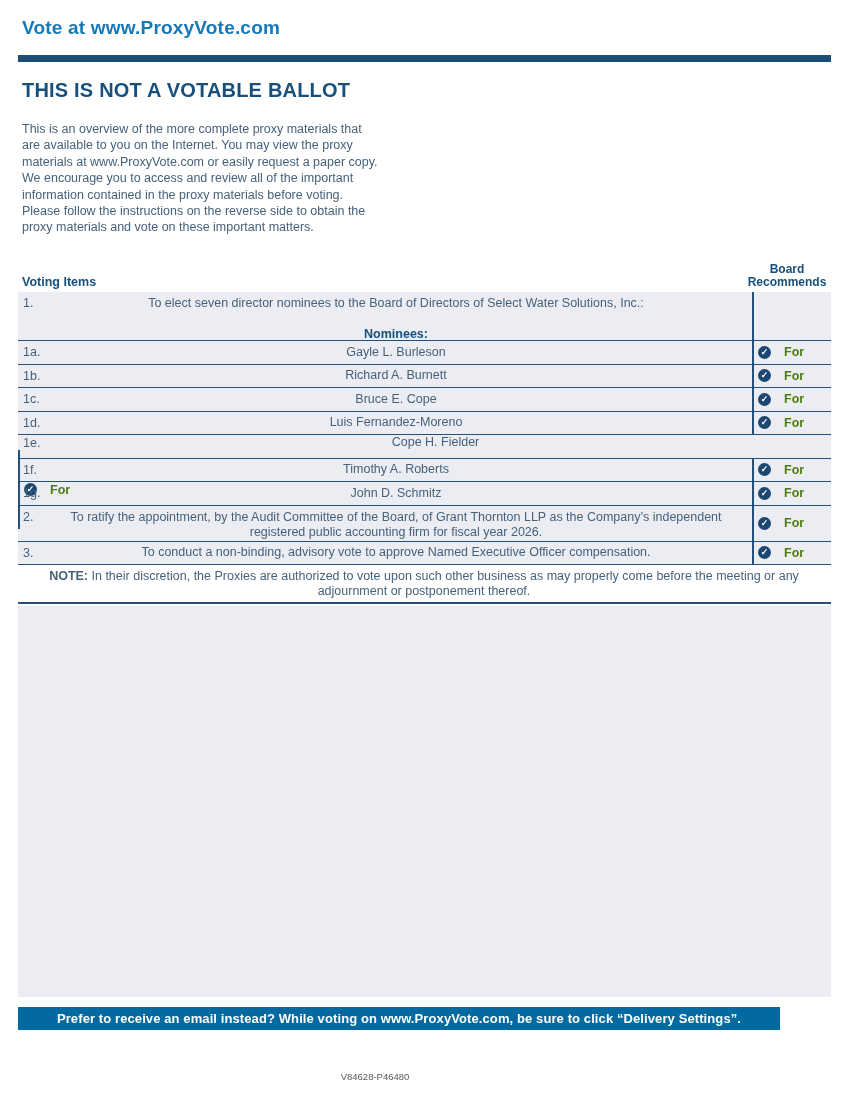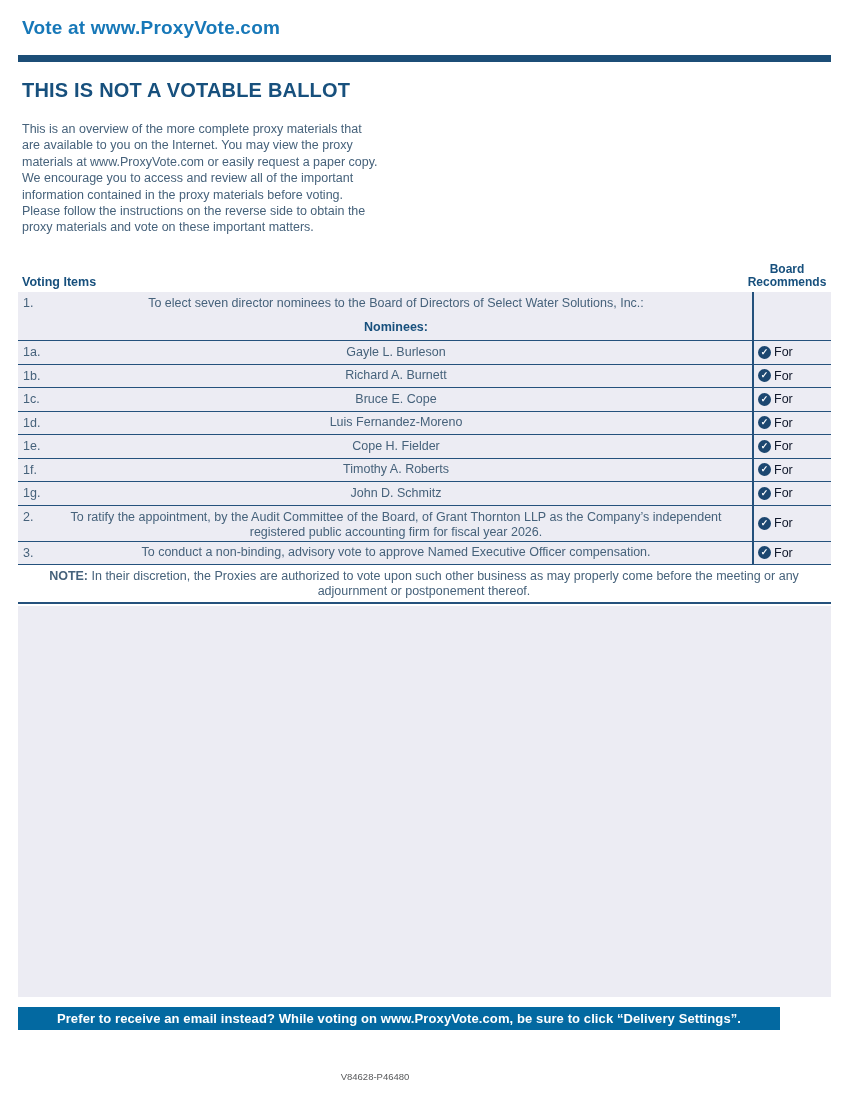--- a/index.html
+++ b/index.html
@@ -44,32 +44,32 @@
     background:#ECECF3;border-bottom:1.5px solid #24517C;
   }
   .t-row.note-row{background:#ffffff;border-bottom:2.5px solid #24517C;}
   .cell-main{
     flex:1;display:flex;align-items:center;box-sizing:border-box;
     font-size:12.5px;color:#46627B;padding-right:6px;
   }
   .cell-main.top{align-items:flex-start;}
   .num{flex:0 0 28px;padding-left:5px;box-sizing:border-box;}
   .txt{flex:1;line-height:15px;text-align:center;}
-  .sub-label{font-weight:bold;color:#17507D;margin-top:9px;}
+  .sub-label{font-weight:bold;color:#17507D;margin-top:16px;}
   .cell-rec{
     flex:0 0 79px;box-sizing:border-box;border-left:2px solid #24517C;
     display:flex;align-items:center;padding-left:4px;
   }
   .chk-icon{
     width:13px;height:13px;border-radius:50%;background:#1C4770;
     color:#ffffff;font-size:9px;font-weight:bold;line-height:13px;
     display:inline-flex;align-items:center;justify-content:center;
     flex:0 0 13px;
   }
-  .rec-label{font-size:12.5px;font-weight:normal;color:#0f172a;margin-left:3px;}
+  .rec-label{font-size:12.5px;font-weight:bold;color:#4d7c0f;margin-left:13px;}
   .note-label{font-weight:bold;}
   .blank-block{height:391px;background:#ECECF3;margin-top:2px;}
 
   
   .footer-banner{
     position:absolute;left:18px;top:1007px;width:762px;height:23px;
     background:#0369a1;color:#ffffff;font-size:13px;font-weight:bold;
     display:flex;align-items:center;justify-content:center;letter-spacing:.1px;
   }
   .form-code{
@@ -143,21 +143,21 @@
         <div class="t-row" style="height: 23.5px;">
           <div class="cell-main">
             <span class="num">1d.</span>
             <span class="txt">Luis Fernandez-Moreno</span>
           </div>
           <div class="cell-rec">
             <span class="chk-icon">✓</span>
             <span class="rec-label">For</span>
           </div>
         </div>
-        <div class="t-row" style="height: 23.5px;">
+        <div class="t-row" style="height: 23.5px; flex-direction: column;">
           <div class="cell-main">
             <span class="num">1e.</span>
             <span class="txt">Cope H. Fielder</span>
           </div>
           <div class="cell-rec">
             <span class="chk-icon">✓</span>
             <span class="rec-label">For</span>
           </div>
         </div>
         <div class="t-row" style="height: 23.5px;">

